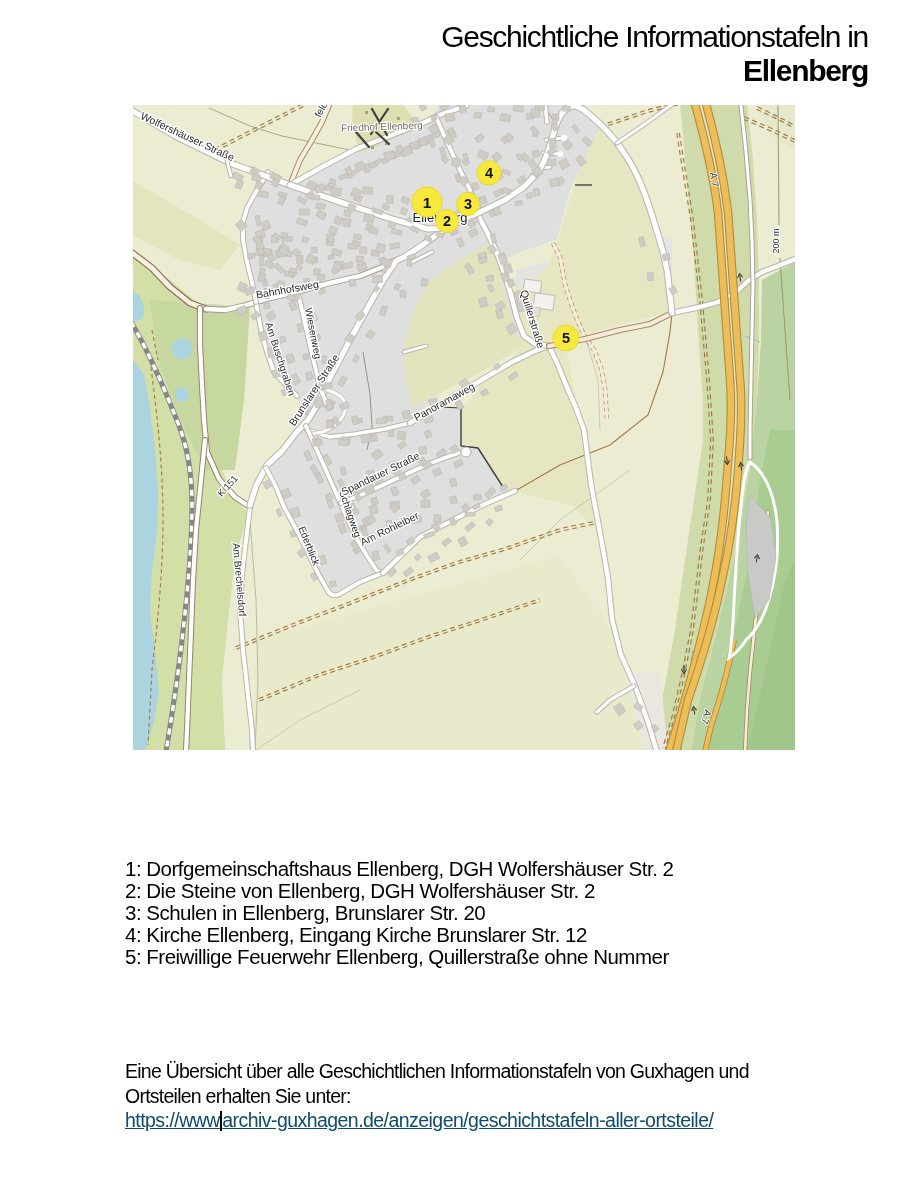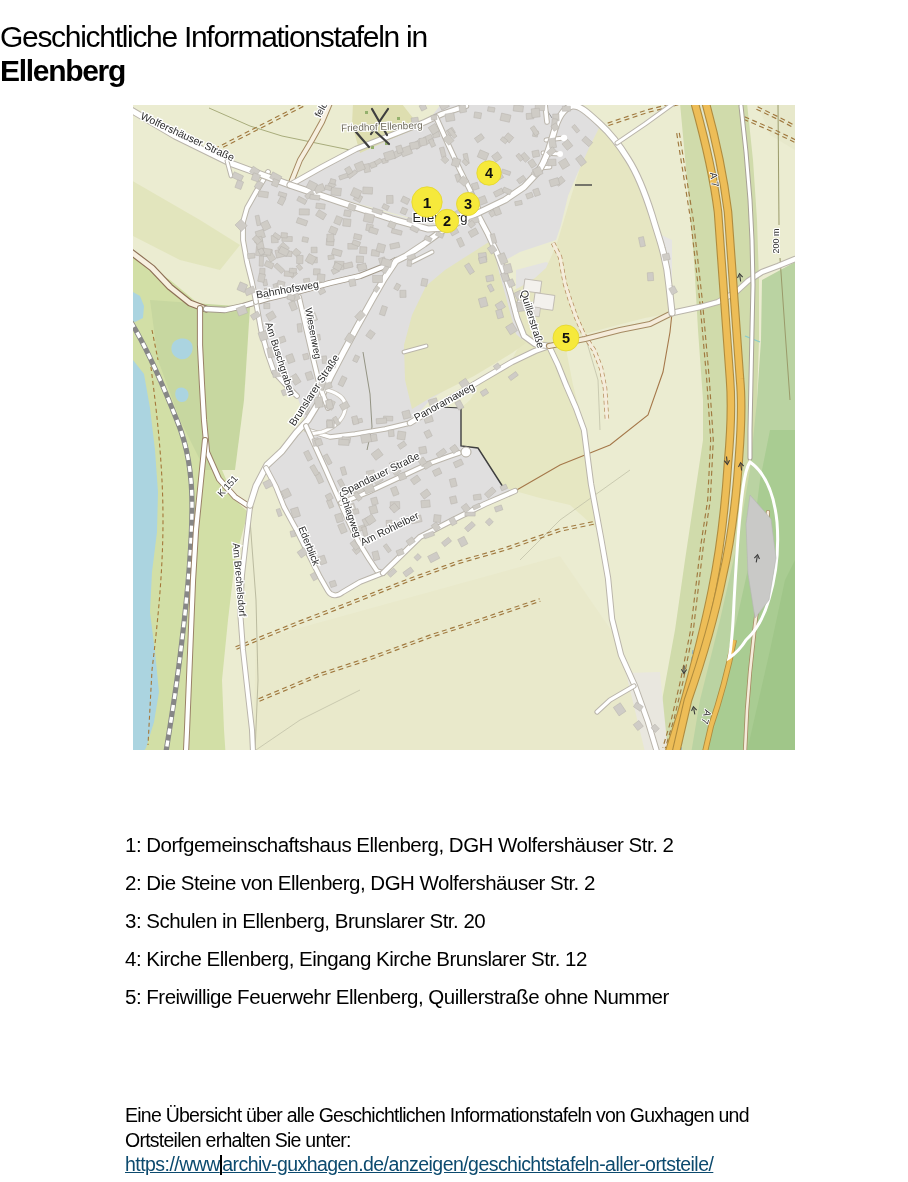--- a/index.html
+++ b/index.html
@@ -1,19 +1,19 @@
 <!DOCTYPE html>
 <html><head><meta charset="utf-8">
 <style>
   html,body{margin:0;padding:0;background:#ffffff;width:908px;height:1182px;overflow:hidden;}
   body{font-family:"Liberation Sans",sans-serif;color:#000;position:relative;}
-  .title{position:absolute;top:20px;left:0;width:868px;text-align:left;font-size:30px;line-height:33.5px;letter-spacing:-1.3px;}
+  .title{position:absolute;top:20px;left:0;width:868px;text-align:right;font-size:30px;line-height:33.5px;letter-spacing:-1.3px;}
   .map{position:absolute;left:133px;top:105px;width:662px;height:645px;}
-  .list{position:absolute;left:125px;top:826px;font-size:20.5px;line-height:38px;letter-spacing:-0.5px;white-space:nowrap;}
-  .foot{position:absolute;left:125px;top:1059px;font-size:19.5px;line-height:24.6px;letter-spacing:-0.75px;margin-top:44px;}
+  .list{position:absolute;left:125px;top:858px;font-size:20.5px;line-height:22px;letter-spacing:-0.5px;white-space:nowrap;}
+  .foot{position:absolute;left:125px;top:1059px;font-size:19.5px;line-height:24.6px;letter-spacing:-0.75px;}
   .foot a{color:#0c4a6e;text-decoration:underline;letter-spacing:-0.55px;}
   .cursor{display:inline-block;width:1.5px;height:20px;background:#000;vertical-align:-4px;margin:0 0.5px;}
 </style></head>
 <body>
 <div class="title">Geschichtliche Informationstafeln in<br><b>Ellenberg</b></div>
 <div class="map"><svg width="662" height="645" viewBox="133 105 662 645" xmlns="http://www.w3.org/2000/svg" font-family="Liberation Sans, sans-serif">
 <defs>
         <clipPath id="mapclip">
           <rect x="133" y="105" width="662" height="645"></rect>
         </clipPath>

